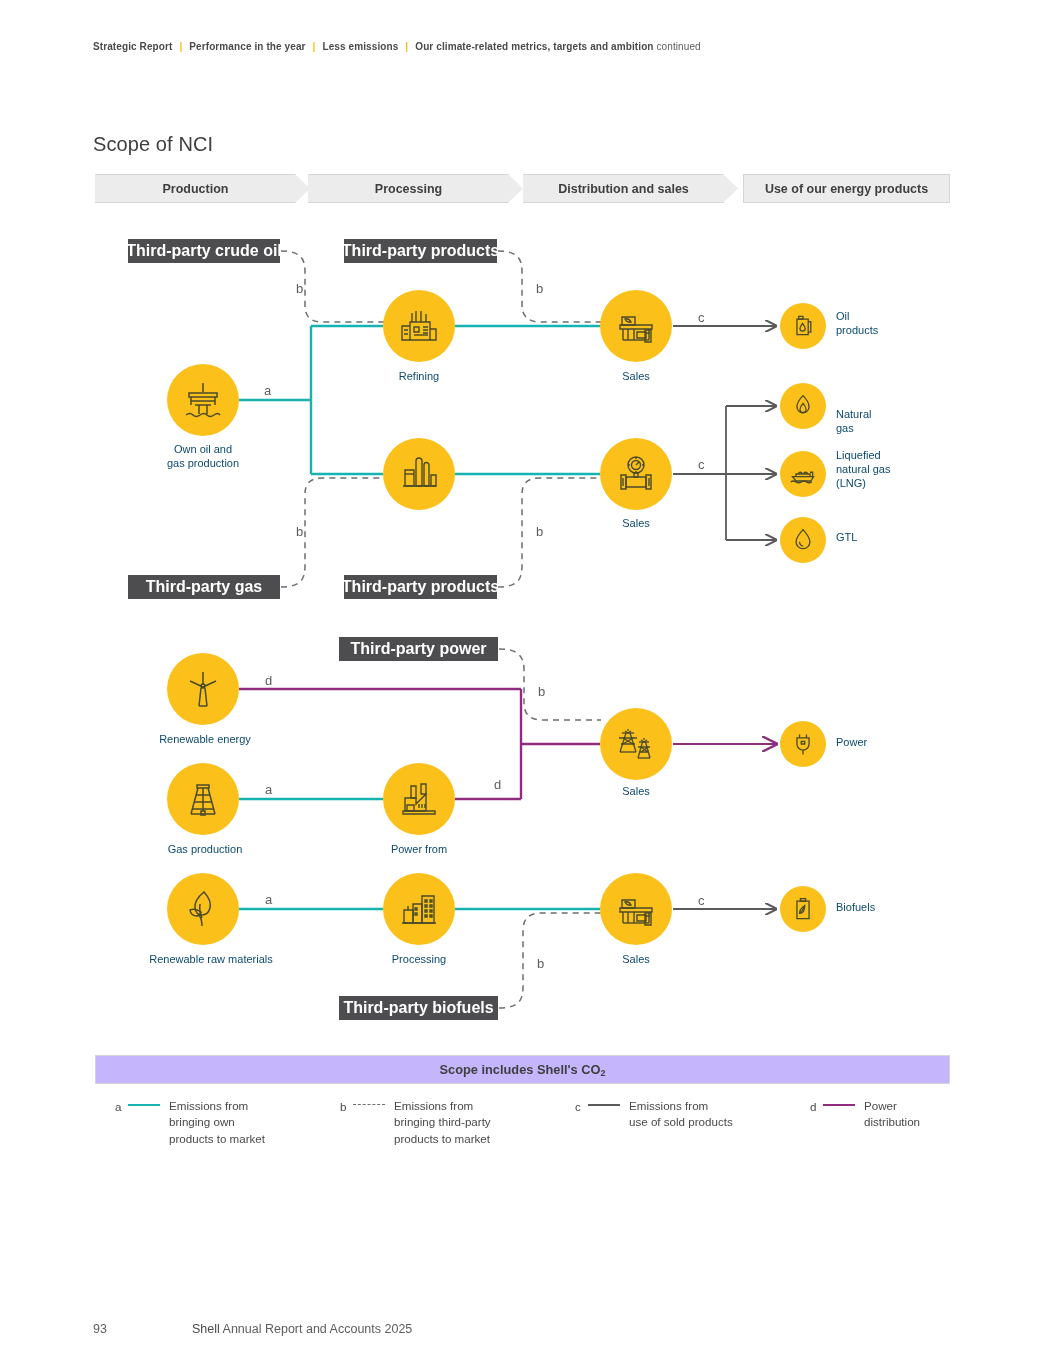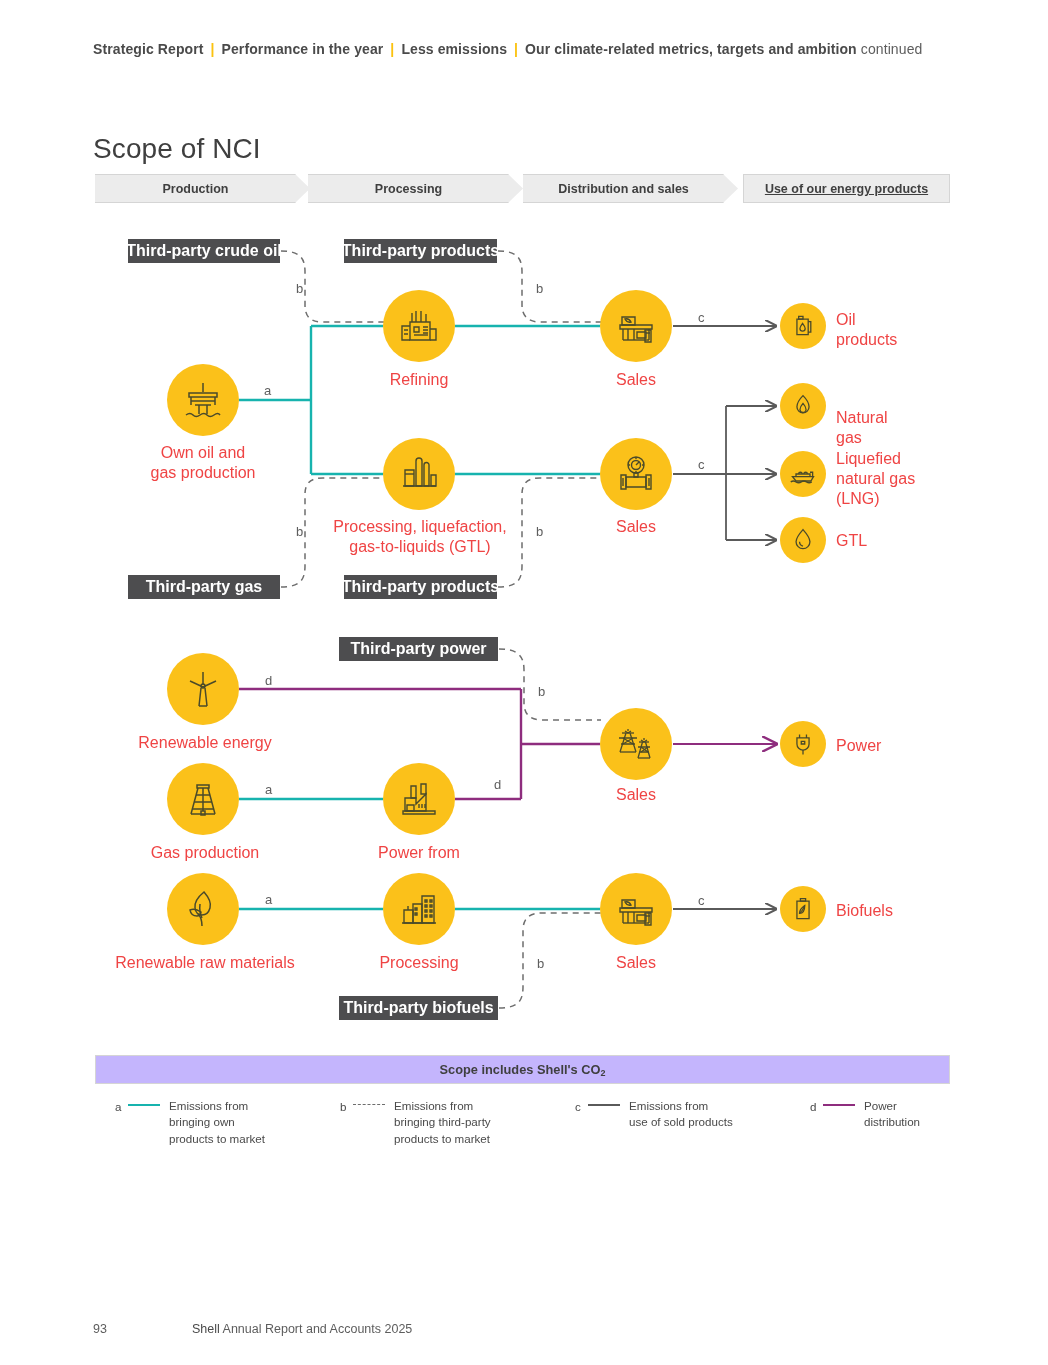--- a/index.html
+++ b/index.html
@@ -18,42 +18,42 @@
   .page {
     position: absolute;
     inset: 0;
   }
 
   
   .runhead {
     position: absolute;
     left: 93px;
     top: 41px;
-    font-size: 14px;
+    font-size: 10px;
     font-weight: 700;
     color: #4a4a4a;
     white-space: nowrap;
     letter-spacing: 0.1px;
   }
   .runhead .sep {
     color: #fbc20f;
     font-weight: 700;
     margin: 0 7px;
   }
   .runhead .cont {
     font-weight: 400;
     color: #5d5d5d;
   }
 
   
   .sec-title {
     position: absolute;
     left: 93px;
     top: 133px;
-    font-size: 28px;
+    font-size: 20px;
     font-weight: 400;
     color: #3f3f3f;
     letter-spacing: 0.1px;
   }
 
   
   .chevron-band {
     position: absolute;
     left: 95px;
     top: 174px;
@@ -106,23 +106,23 @@
     justify-content: center;
   }
   .node.small {
     width: 46px;
     height: 46px;
   }
   .node svg { display: block; }
 
   .node-label {
     position: absolute;
-    font-size: 16px;
+    font-size: 11px;
     line-height: 1.26;
-    color: #ef4444;
+    color: #0c4a6e;
     text-align: center;
     white-space: pre-line;
   }
   .node-label.left {
     text-align: left;
     white-space: pre-line;
   }
 
   
   .chip {
@@ -226,21 +226,21 @@
   <div class="runhead">
     <span>Strategic Report</span><span class="sep">|</span><span>Performance in the year</span><span class="sep">|</span><span>Less emissions</span><span class="sep">|</span><span>Our climate-related metrics, targets and ambition</span> <span class="cont">continued</span>
   </div>
 
   <div class="sec-title">Scope of NCI</div>
 
   <div class="chevron-band">
     <div class="chev arrow" style="left:0px;width:215px;">Production</div>
     <div class="chev arrow" style="left:213px;width:215px;">Processing</div>
     <div class="chev arrow" style="left:428px;width:215px;">Distribution and sales</div>
-    <div class="chev" style="left:648px;width:207px;text-decoration:underline;">Use of our energy products</div>
+    <div class="chev" style="left:648px;width:207px;">Use of our energy products</div>
   </div>
 
   <svg class="canvas" viewBox="0 0 1048 1365" width="1048" height="1365">
     <defs>
       <marker id="arrGrey" viewBox="0 0 10 10" refX="9" refY="5" markerWidth="7" markerHeight="7" orient="auto">
         <path d="M0,0 L10,5 L0,10" fill="none" stroke="#5a5a5a" stroke-width="1.6"></path>
       </marker>
       <marker id="arrPurple" viewBox="0 0 10 10" refX="9" refY="5" markerWidth="7" markerHeight="7" orient="auto">
         <path d="M0,0 L10,5 L0,10" fill="none" stroke="#8e2d7e" stroke-width="1.6"></path>
       </marker>
@@ -375,22 +375,20 @@
   <div class="node" style="left:383px;top:438px;">
     <svg width="42" height="42" viewBox="0 0 42 42" fill="none" stroke="#4a4a2a" stroke-width="1.4">
       <path d="M18 8 a3 3 0 0 1 6 0 L24 33 L18 33 Z"></path>
       <path d="M26 12 a2.5 2.5 0 0 1 5 0 L31 33 L26 33 Z"></path>
       <path d="M7 17 h9 v16 H7 z"></path>
       <path d="M7 21 h9"></path>
       <path d="M33 22 h5 v11 h-5 z"></path>
       <path d="M5 33 h33"></path>
     </svg>
   </div>
-  <div class="node-label" style="left:320px;top:517px;width:200px;">Processing, liquefaction,
-gas-to-liquids (GTL)</div>
 
   <div class="node" style="left:600px;top:438px;">
     <svg width="42" height="42" viewBox="0 0 42 42" fill="none" stroke="#4a4a2a" stroke-width="1.4">
       <circle cx="21" cy="12" r="8"></circle>
       <circle cx="21" cy="12" r="4.5"></circle>
       <path d="M21 4 L21 6 M29 12 L27 12 M21 20 L21 18 M13 12 L15 12"></path>
       <path d="M21 12 L24 9"></path>
       <path d="M19 20 h4 v4 h-4 z"></path>
       <path d="M11 24 h20 v10 H11 z"></path>
       <path d="M6 22 h5 v14 H6 z"></path>
@@ -499,21 +497,21 @@
   <div class="node-label left" style="left:836px;top:736px;width:130px;">Power</div>
 
   <div class="node" style="left:167px;top:873px;">
     <svg width="42" height="42" viewBox="0 0 42 42" fill="none" stroke="#4a4a2a" stroke-width="1.5">
       <path d="M22 4 q8 9 6 16 q-2 7 -8 7 q-6 0 -7 -7 q-1 -8 9 -16 z"></path>
       <path d="M18 16 q-1 8 2 14"></path>
       <path d="M19 24 q-6 -4 -11 -2 q1 6 7 6 q3 0 4 -4 z"></path>
       <path d="M20 38 q0 -8 -4 -12"></path>
     </svg>
   </div>
-  <div class="node-label" style="left:115px;top:953px;width:180px;">Renewable raw materials</div>
+  <div class="node-label" style="left:121px;top:953px;width:180px;">Renewable raw materials</div>
 
   <div class="node" style="left:383px;top:873px;">
     <svg width="42" height="42" viewBox="0 0 42 42" fill="none" stroke="#4a4a2a" stroke-width="1.4">
       <path d="M24 8 h12 v27 h-12 z"></path>
       <path d="M27 12 h2 v2 h-2 z M32 12 h2 v2 h-2 z M27 17 h2 v2 h-2 z M32 17 h2 v2 h-2 z M27 22 h2 v2 h-2 z M32 22 h2 v2 h-2 z M27 27 h2 v2 h-2 z M32 27 h2 v2 h-2 z"></path>
       <path d="M15 16 h9 v19 h-9 z"></path>
       <path d="M17 20 h2 v2 h-2 z M17 25 h2 v2 h-2 z"></path>
       <path d="M6 22 h9 v13 H6 z"></path>
       <path d="M10 18 v4"></path>
       <path d="M4 35 h34"></path>

